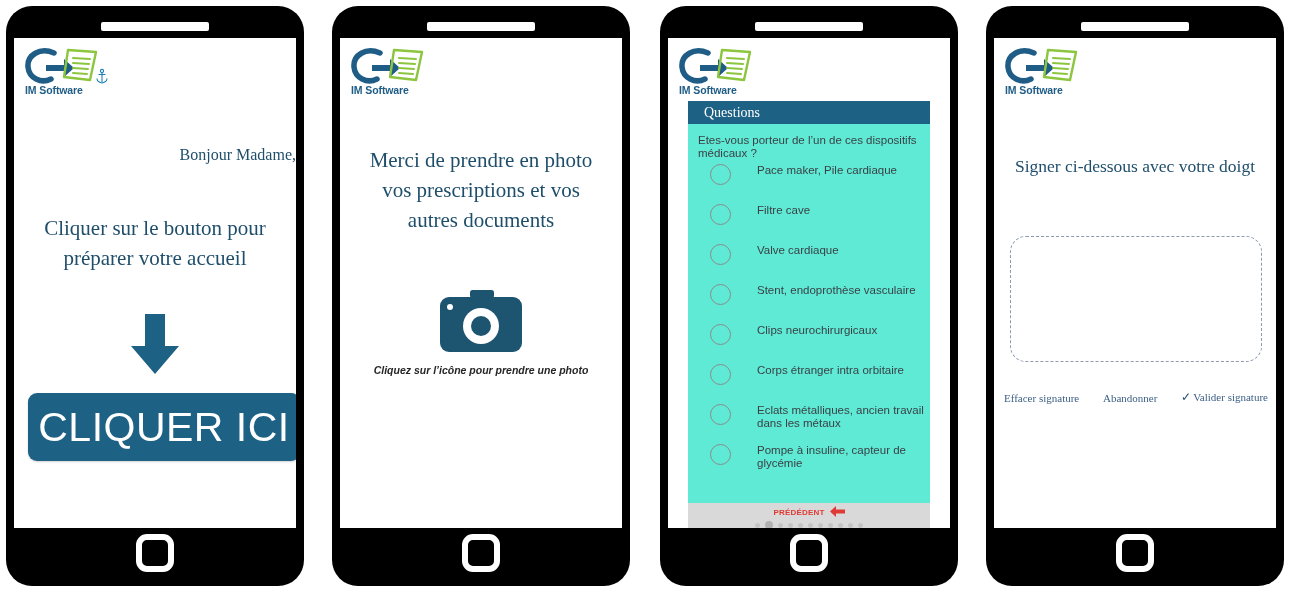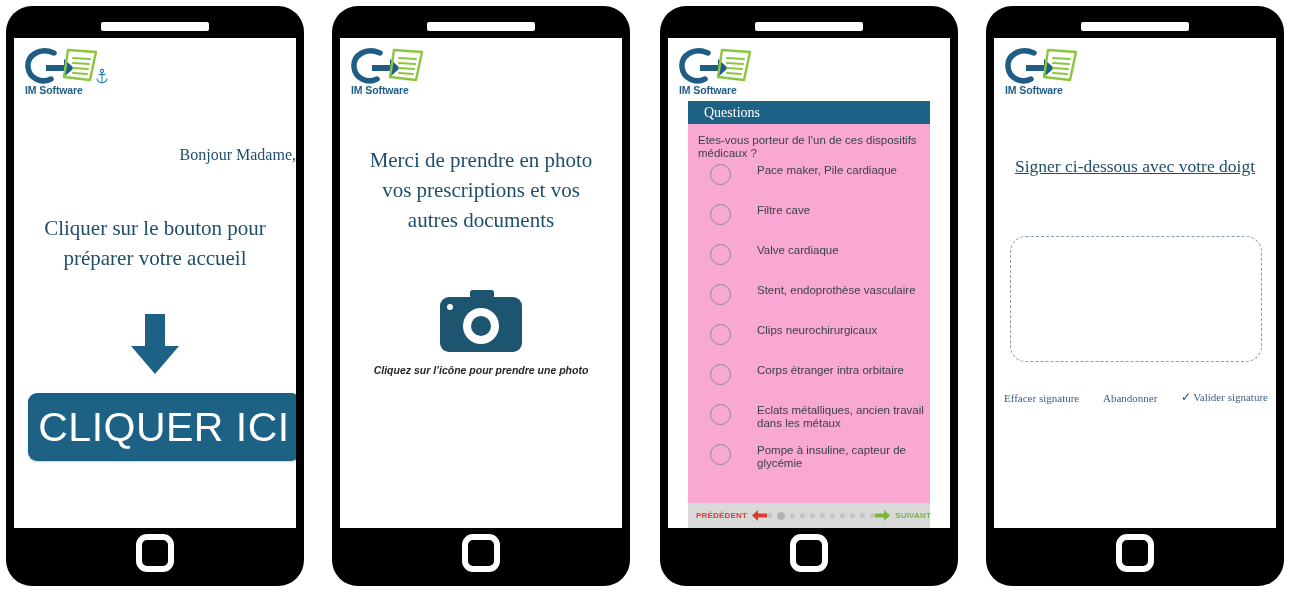--- a/index.html
+++ b/index.html
@@ -196,21 +196,21 @@
     align-items: center;
     padding-left: 16px;
     box-sizing: border-box;
   }
   .q-panel {
     position: absolute;
     top: 86px;
     left: 20px;
     right: 20px;
     bottom: 0;
-    background: #f9a8d4;
+    background: #5eead4;
     box-sizing: border-box;
   }
   .q-question {
     position: absolute;
     top: 10px;
     left: 10px;
     right: 8px;
     font-family: "Liberation Sans", sans-serif;
     font-size: 11.5px;
     line-height: 1.12;
@@ -252,20 +252,21 @@
     left: 0;
     right: 0;
     bottom: 0;
     height: 25px;
     background: #d9d9d9;
     display: flex;
     align-items: center;
     justify-content: space-between;
     padding: 0 8px;
     box-sizing: border-box;
+    flex-direction: column;
   }
   .nav-prev, .nav-next {
     display: flex;
     align-items: center;
     gap: 5px;
     cursor: pointer;
   }
   .nav-prev span.lbl {
     font-family: "Liberation Sans", sans-serif;
     font-size: 8px;
@@ -300,21 +301,20 @@
   
   .s4-title {
     position: absolute;
     top: 118px;
     left: 8px;
     right: 8px;
     text-align: center;
     font-family: "Liberation Serif", serif;
     font-size: 17.5px;
     color: #1f4e6b;
-    text-decoration: underline;
   }
   .s4-pad {
     position: absolute;
     top: 198px;
     left: 16px;
     right: 14px;
     height: 126px;
     border: 1.3px dashed #8a9bb0;
     border-radius: 16px;
     background: #ffffff;

